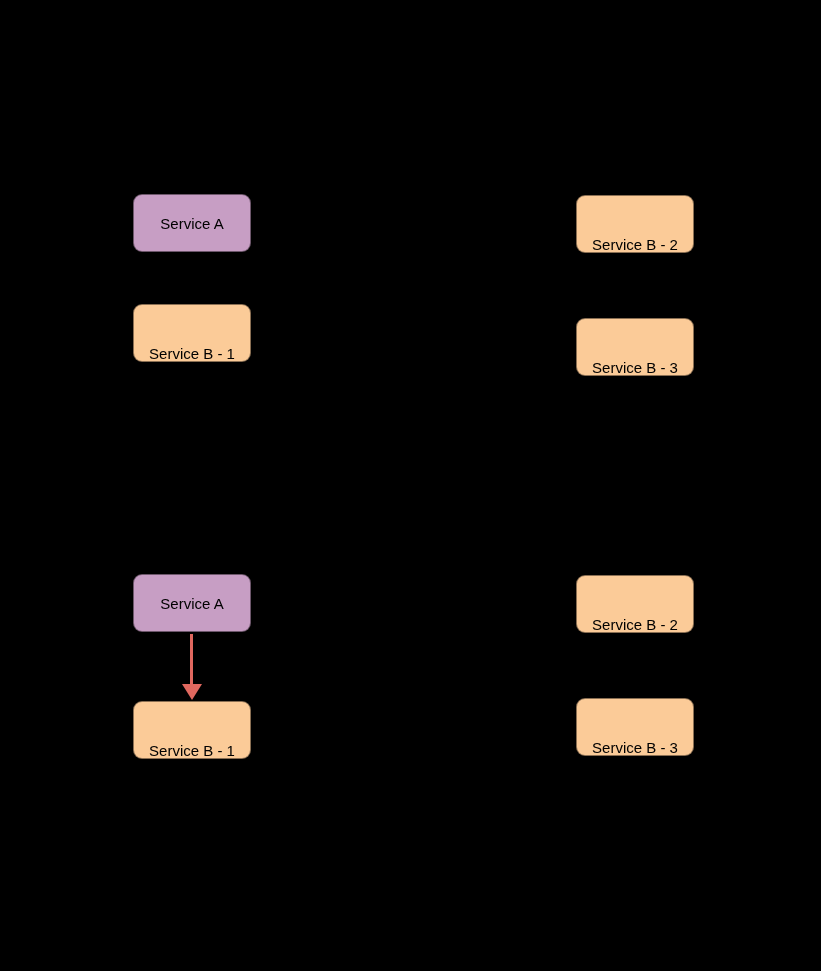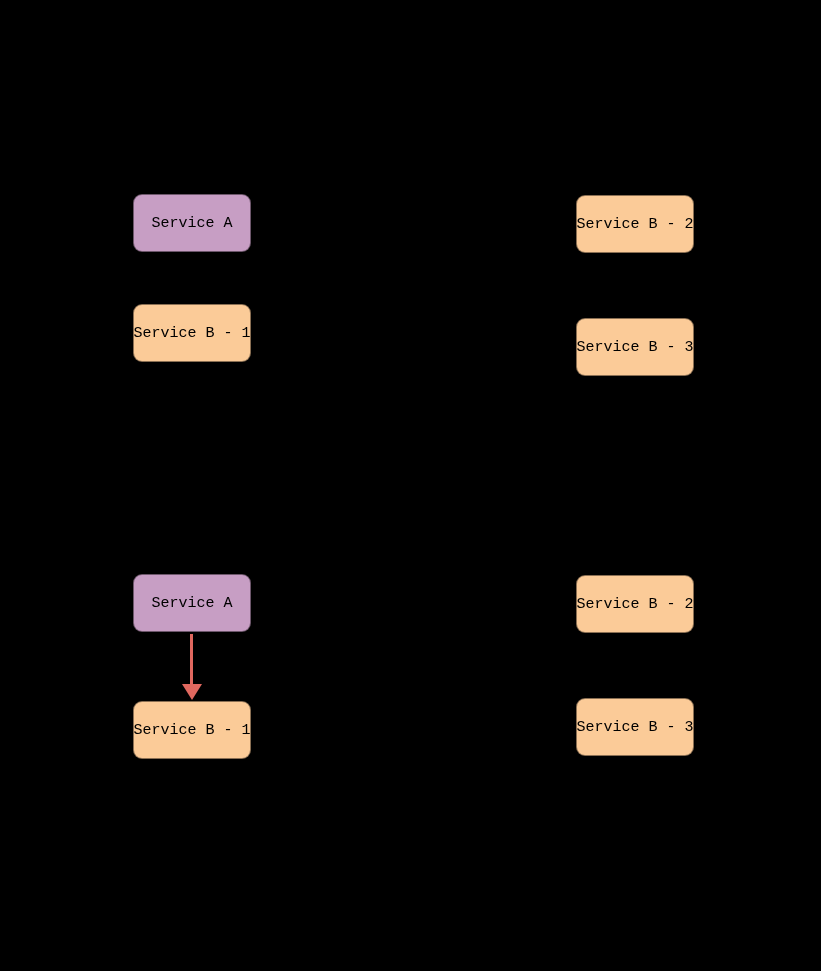--- a/index.html
+++ b/index.html
@@ -6,21 +6,21 @@
     margin: 0;
     padding: 0;
     background: #000000;
   }
   .canvas {
     position: relative;
     width: 821px;
     height: 851px;
     background: var(--background, #000000);
     overflow: hidden;
-    font-family: Liberation Mono, monospace;
+    font-family: Liberation Sans, sans-serif;
   }
   .node {
     position: absolute;
     width: 118px;
     height: 58px;
     border-radius: 9px;
     border: 1px solid rgba(0, 0, 0, 0.45);
     box-sizing: border-box;
     display: flex;
     align-items: center;
@@ -28,20 +28,21 @@
     color: var(--node-text, #000000);
     font-size: 15px;
     line-height: 1;
     white-space: nowrap;
   }
   .node--service-a {
     background: var(--service-a-fill, #C79EC4);
   }
   .node--service-b {
     background: var(--service-b-fill, #FBCB98);
+    align-items: flex-end;
   }
   
   .pos-g1-a  { left: 133px; top: 194px; }
   .pos-g1-b1 { left: 133px; top: 304px; }
   .pos-g1-b2 { left: 576px; top: 195px; }
   .pos-g1-b3 { left: 576px; top: 318px; }
   
   .pos-g2-a  { left: 133px; top: 574px; }
   .pos-g2-b1 { left: 133px; top: 701px; }
   .pos-g2-b2 { left: 576px; top: 575px; }

